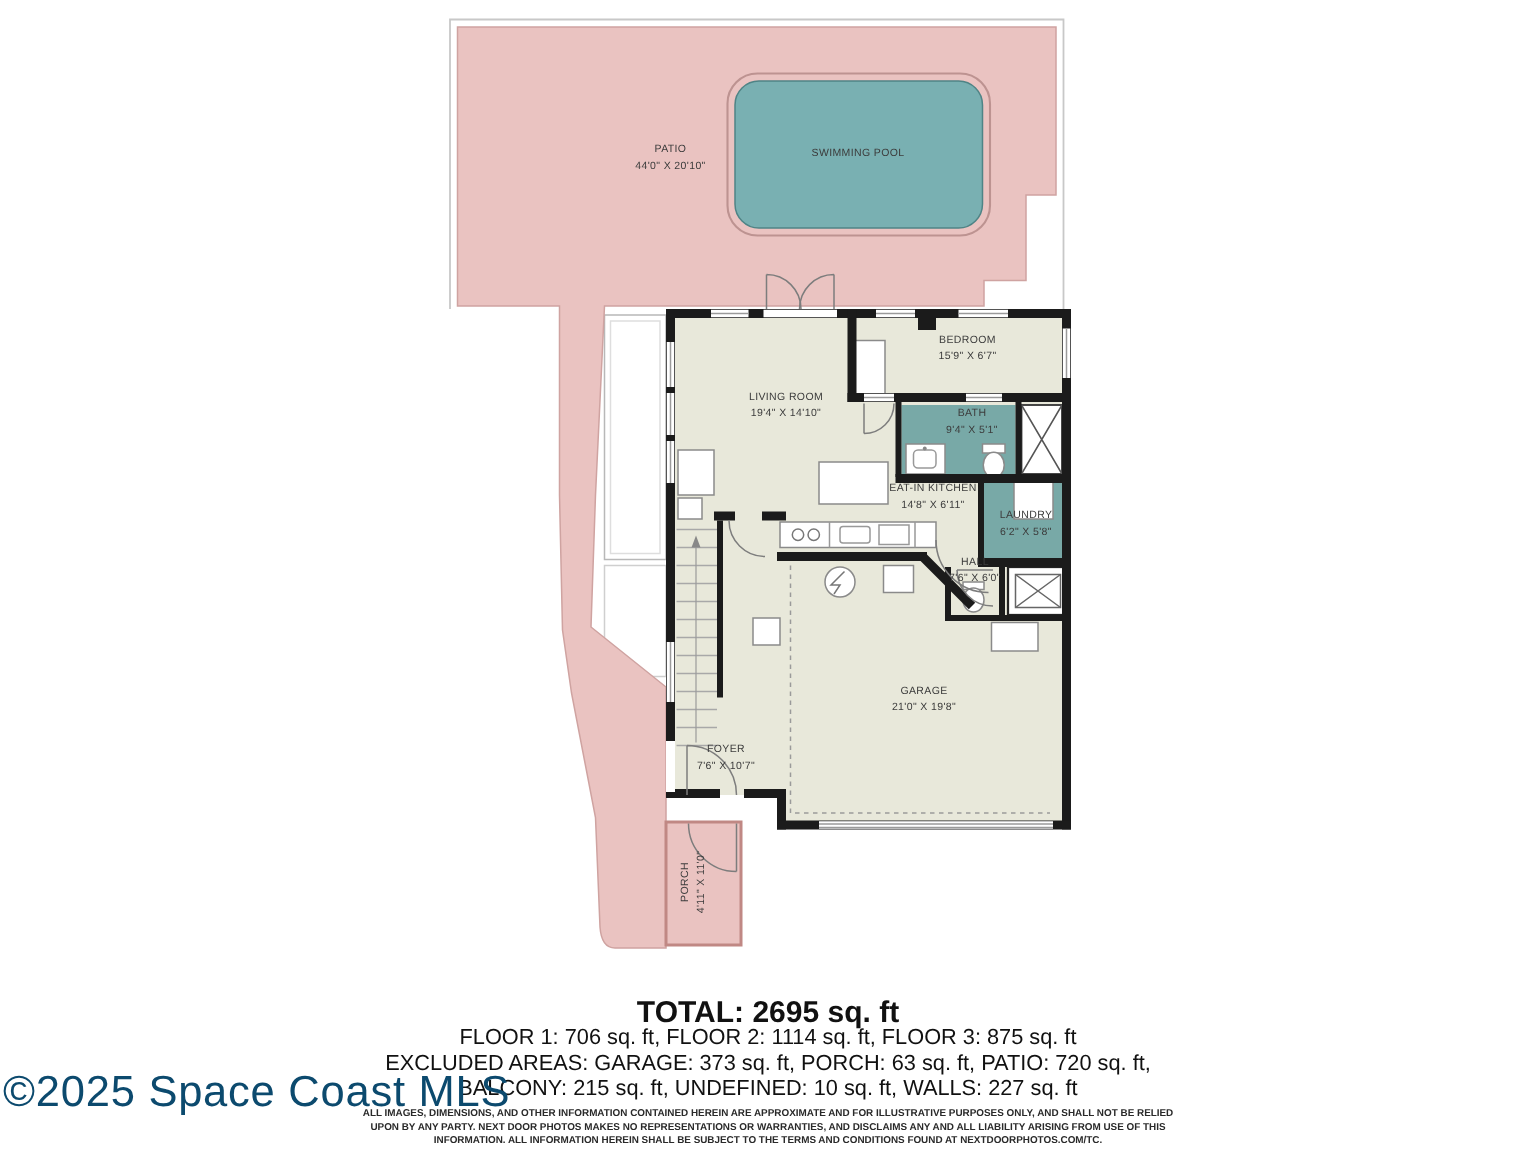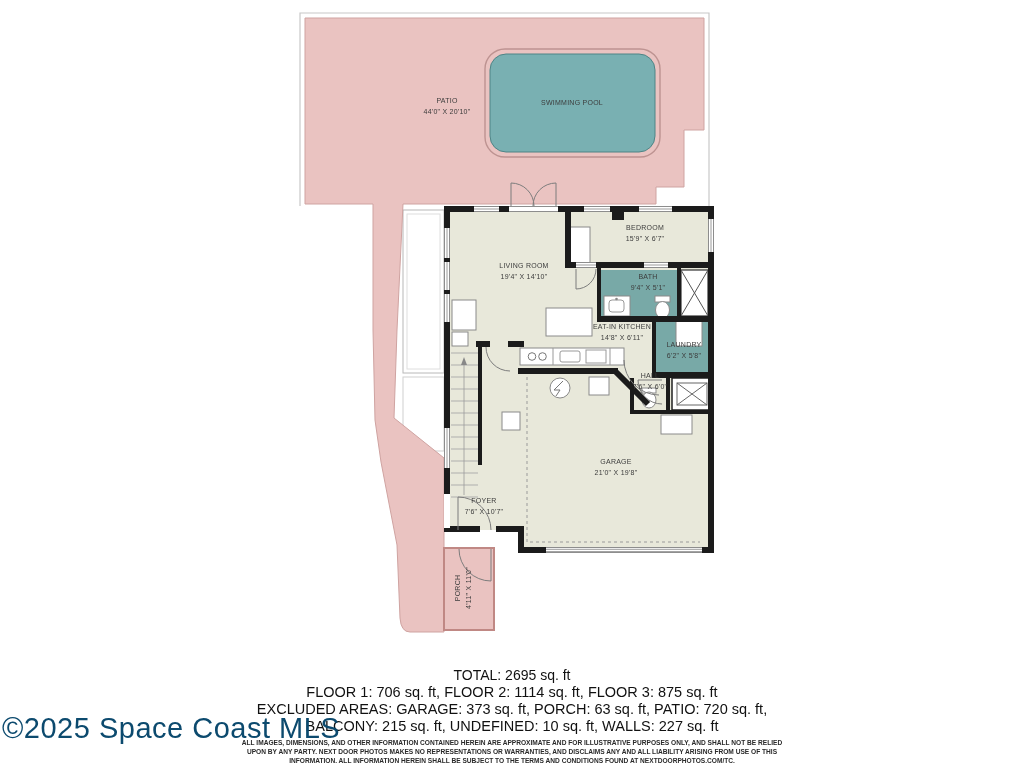--- a/index.html
+++ b/index.html
@@ -5,21 +5,21 @@
   html,body{margin:0;padding:0;background:#ffffff;}
   .canvas{position:relative;width:1024px;height:768px;background:#fff;overflow:hidden;
           font-family:"Liberation Sans",sans-serif;}
   .plan-svg{position:absolute;left:0;top:0;}
   .room-label{position:absolute;transform:translate(-50%,-50%);text-align:center;
               color:#3c3c3c;font-size:7px;line-height:1.5;letter-spacing:.25px;white-space:nowrap;}
   .room-label.rot{transform:translate(-50%,-50%) rotate(-90deg);}
   .room-label .rname{font-size:7px;}
   .room-label .rdims{font-size:7px;}
   .summary{position:absolute;left:0;right:0;top:666px;text-align:center;color:#111;}
-  .summary .total{font-size:14px;font-weight:normal;line-height:18px;}
+  .summary .total{font-size:20px;font-weight:bold;line-height:18px;}
   .summary .line{font-size:14.5px;line-height:17px;}
   .summary .disclaimer{margin:3px auto 0;width:548px;font-size:6.6px;line-height:1.4;
                        font-weight:bold;color:#2a2a2a;}
   .watermark{position:absolute;left:2px;top:712px;font-size:29px;color:#0c4a6e;
              letter-spacing:.5px;}
 </style>
 </head>
 <body>
 
 <div class="canvas">

